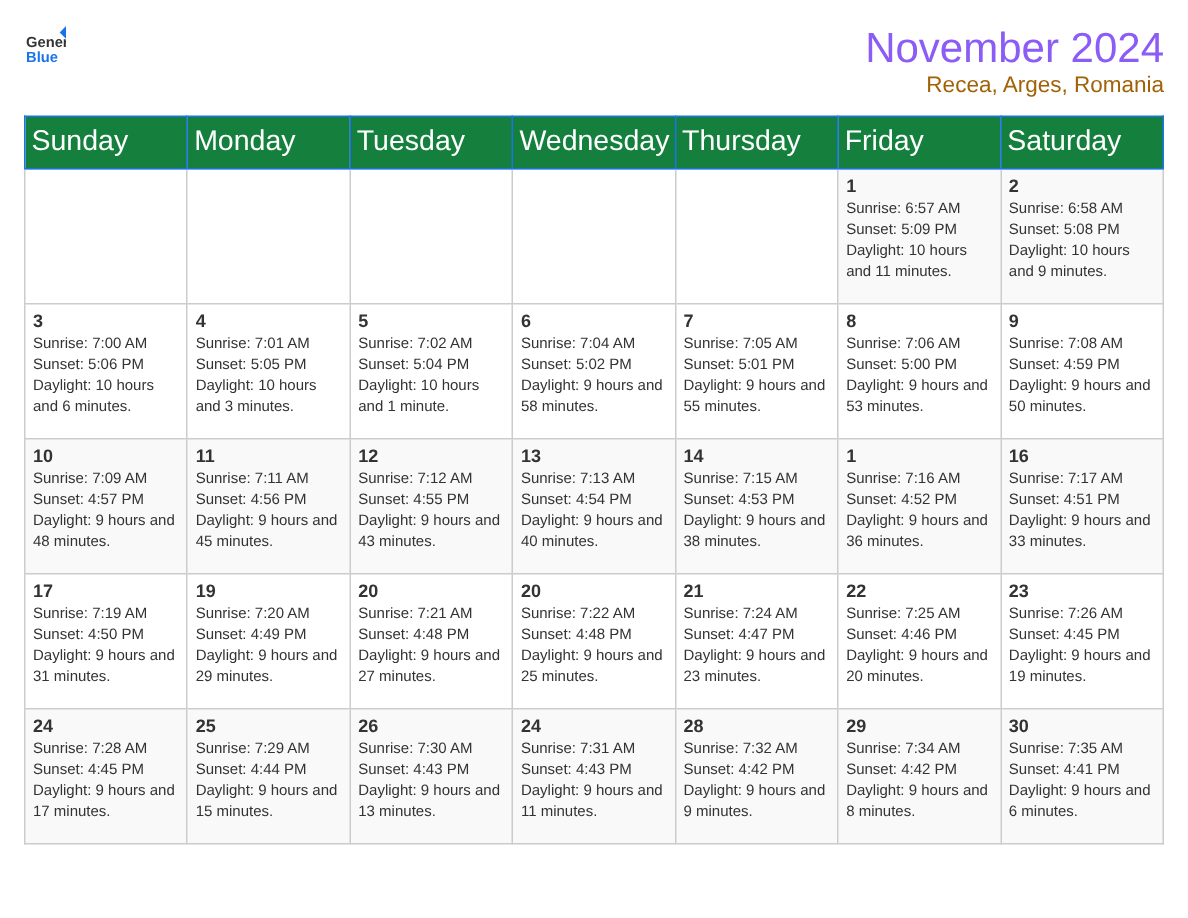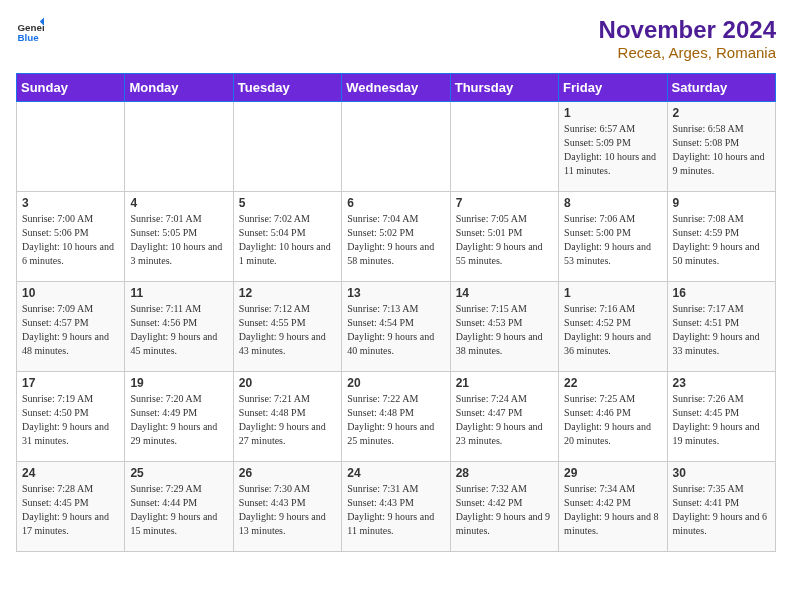--- a/index.html
+++ b/index.html
@@ -22,38 +22,38 @@
       gap: 4px;
     }
     .logo-icon {
       width: 28px;
       height: 28px;
     }
     .title-block {
       text-align: right;
     }
     .month-title {
-      font-size: 24px;
-      font-weight: 700;
-      color: #4c1d95;
+      font-size: 28px;
+      font-weight: 400;
+      color: #8b5cf6;
     }
     .subtitle {
       font-size: 15px;
       color: #a16207;
     }
     table {
       width: 100%;
       border-collapse: collapse;
       table-layout: fixed;
     }
     thead tr th {
-      background: #6d28d9;
+      background: #15803d;
       color: #fff;
-      font-size: 13px;
-      font-weight: bold;
+      font-size: 19px;
+      font-weight: normal;
       padding: 6px 4px;
       text-align: left;
       border: 1px solid #1a73e8;
     }
     tbody tr td {
       border: 1px solid #ccc;
       vertical-align: top;
       padding: 4px 5px;
       font-size: 10.5px;
       color: #333;
@@ -69,21 +69,20 @@
     .day-number {
       font-weight: bold;
       font-size: 12px;
       display: block;
       margin-bottom: 2px;
     }
     .day-info {
       font-size: 10px;
       line-height: 1.4;
       color: #333;
-      font-family: Liberation Serif, serif;
     }
     .empty-cell {
       background: #fff !important;
     }
   </style>
 </head>
 <body>
 
 <div class="header">
   <div class="logo">

